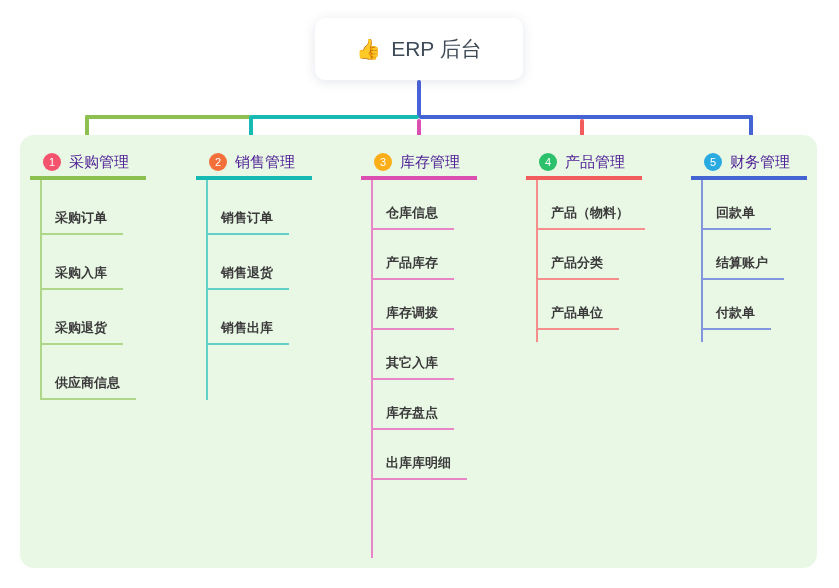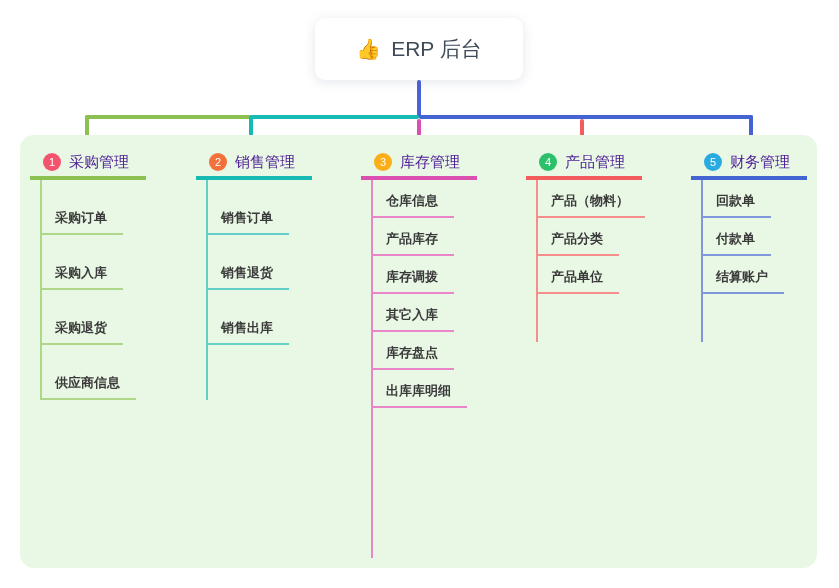--- a/index.html
+++ b/index.html
@@ -34,21 +34,21 @@
     color:#ffffff;font-size:11px;line-height:18px;text-align:center;
     margin-left:13px;flex:0 0 auto;}
   .branch-label{font-size:15px;color:#4c1d95;margin-left:8px;white-space:nowrap;}
 
   .items{position:relative;margin-left:10px;font-weight:bold;}
   .stem{position:absolute;left:0;top:0;width:2px;background:var(--cl);}
   .item{display:flex;align-items:flex-end;width:fit-content;
     border-bottom:2px solid var(--cl);padding:0 16px 6px 15px;box-sizing:border-box;}
   .item span{font-size:13px;color:#3a3a3a;white-space:nowrap;}
   .col-1 .item,.col-2 .item{height:55px;}
-  .col-3 .item,.col-4 .item,.col-5 .item{height:38px;}
+  .col-3 .item,.col-4 .item,.col-5 .item{height:50px;}
 </style>
 </head>
 <body>
 
 <div class="canvas">
 
   <div class="line v c-root" style="left:417px;top:80px;height:38px;"></div>
   <div class="line h seg" style="left: 85px; top: 115px; width: 166px; --c: #8CC152; --cl: #AFD789; --b: #F4536E;"></div>
   <div class="line h seg" style="left: 251px; top: 115px; width: 168px; --c: #17B9B3; --cl: #63CFC9; --b: #F4703A;"></div>
   <div class="line h seg" style="left: 419px; top: 115px; width: 334px; --c: #4464D4; --cl: #8296DE; --b: #29ABE2;"></div>
@@ -157,21 +157,21 @@
     <div class="branch-header">
       <span class="badge">5</span>
       <span class="branch-label">财务管理</span>
     </div>
     <div class="items">
       <div class="stem" style="height:162px;"></div>
       <div class="item">
           <span>回款单</span>
         </div>
       <div class="item">
-          <span>付款单</span>
+          <span>结算账户</span>
         </div>
       <div class="item">
-          <span>结算账户</span>
+          <span>付款单</span>
         </div>
     </div>
   </div>
 
 </div>
 
 </body></html>

